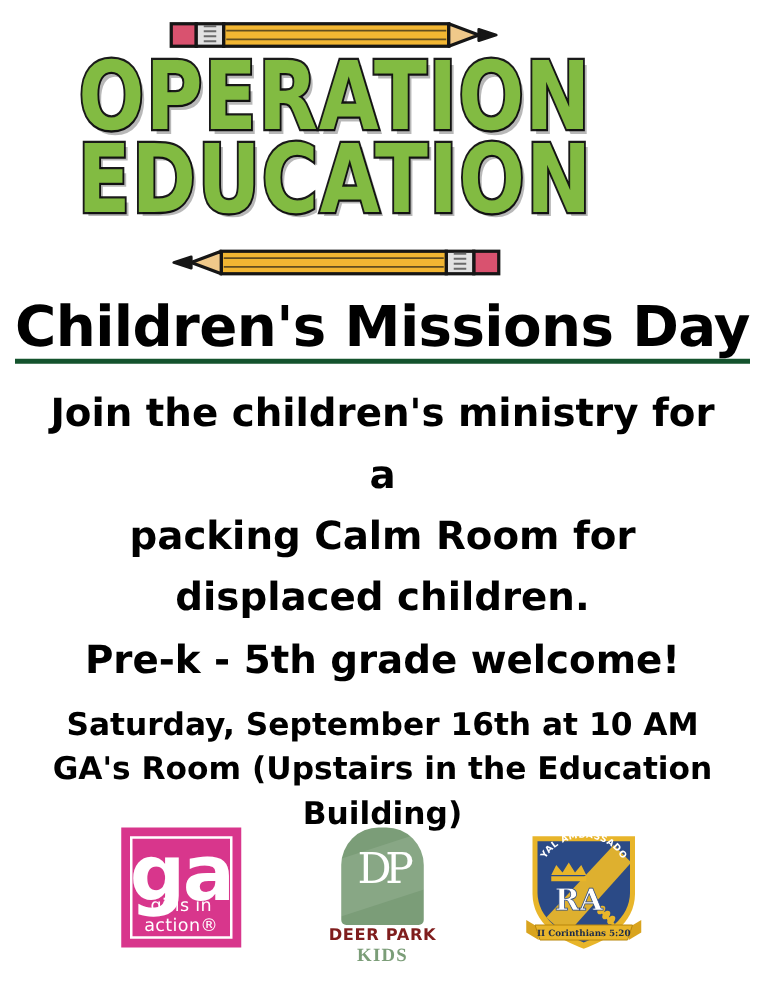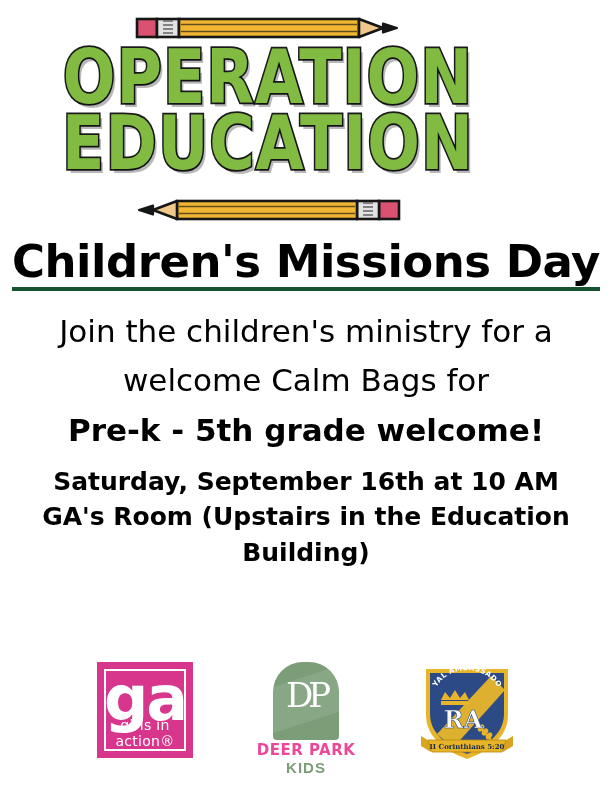--- a/index.html
+++ b/index.html
@@ -74,21 +74,21 @@
   .title-underline {
     display: inline-block;
     border-bottom: 4px solid #14532d;
     padding-bottom: 2px;
   }
 
   
   .body-text {
     text-align: center;
     font-family: "DejaVu Sans", sans-serif;
-    font-weight: normal;
+    font-weight: bold;
     font-size: 31px;
     line-height: 1.58;
     margin: 16px 0 0 0;
     padding: 0 30px;
   }
   .body-line { display: block; }
 
   .grade-line {
     text-align: center;
     font-family: "DejaVu Sans", sans-serif;
@@ -192,27 +192,27 @@
     font-family: "DejaVu Serif", serif;
     font-size: 34px;
     line-height: 1;
     color: #ffffff;
     letter-spacing: -5px;
   }
   .dp-name {
     margin-top: 2px;
     font-family: "DejaVu Sans", sans-serif;
     font-weight: bold;
-    font-size: 15px;
+    font-size: 13px;
     letter-spacing: 0.5px;
-    color: #ec4899;
+    color: #7f1d1d;
     line-height: 1.1;
   }
   .dp-kids {
-    font-family: Liberation Sans, sans-serif;
+    font-family: Liberation Serif, serif;
     font-weight: bold;
     font-size: 15px;
     letter-spacing: 1px;
     color: #7b9d78;
     line-height: 1.25;
   }
 
   
   .ra-logo {
     width: 96px;
@@ -276,21 +276,22 @@
       </svg>
     </div>
   </div>
 
 </div>
 
 <h1 class="title"><span class="title-underline" data-bind="title.text">Children's Missions Day</span></h1>
 
 <div class="body-text">
   <span class="body-line" data-bind="body.lines.0">Join the children's ministry for a</span>
-  <span class="body-line" data-bind="body.lines.2">welcome Calm Bags for</span>
+  <span class="body-line" data-bind="body.lines.2">packing Calm Room for</span>
+  <span class="body-line" data-bind="body.lines.3">displaced children.</span>
 </div>
 
 <div class="grade-line" data-bind="body.grade_line">Pre-k - 5th grade welcome!</div>
 
 <div class="details">
   <span class="detail-line" data-bind="details.lines.0">Saturday, September 16th at 10 AM</span>
   <span class="detail-line" data-bind="details.lines.1">GA's Room (Upstairs in the Education Building)</span>
 </div>
 
 <div class="logos-row">

